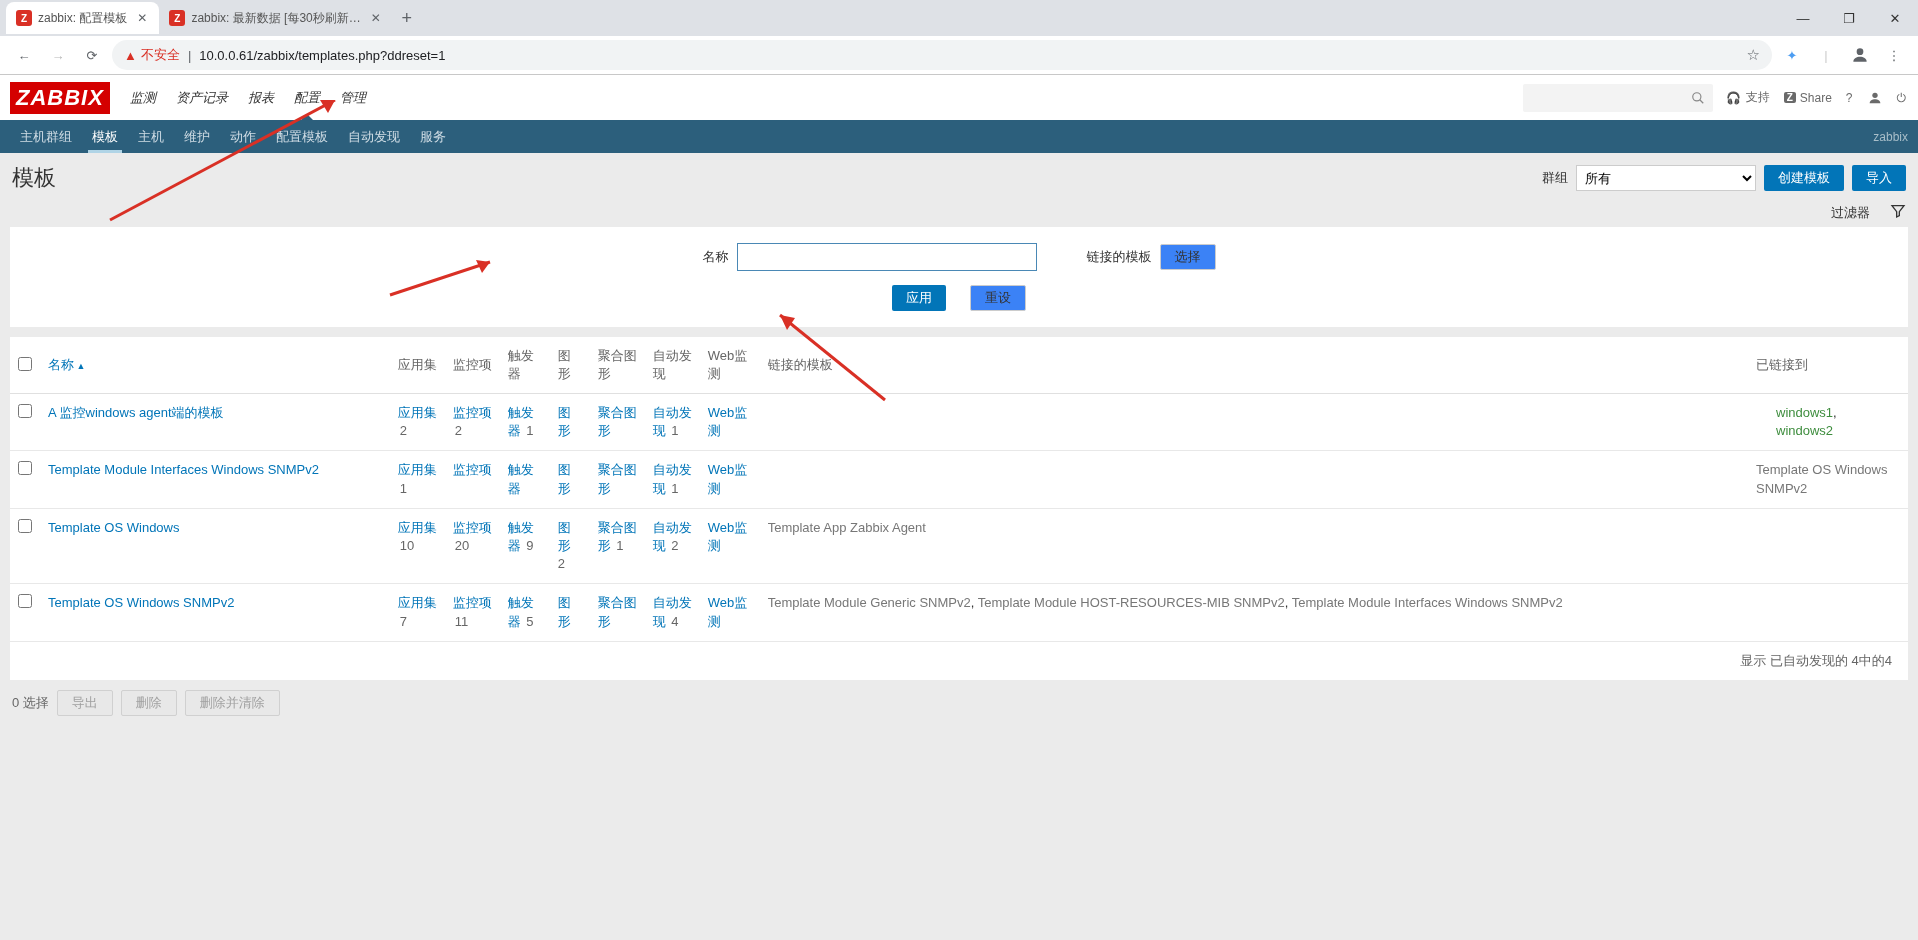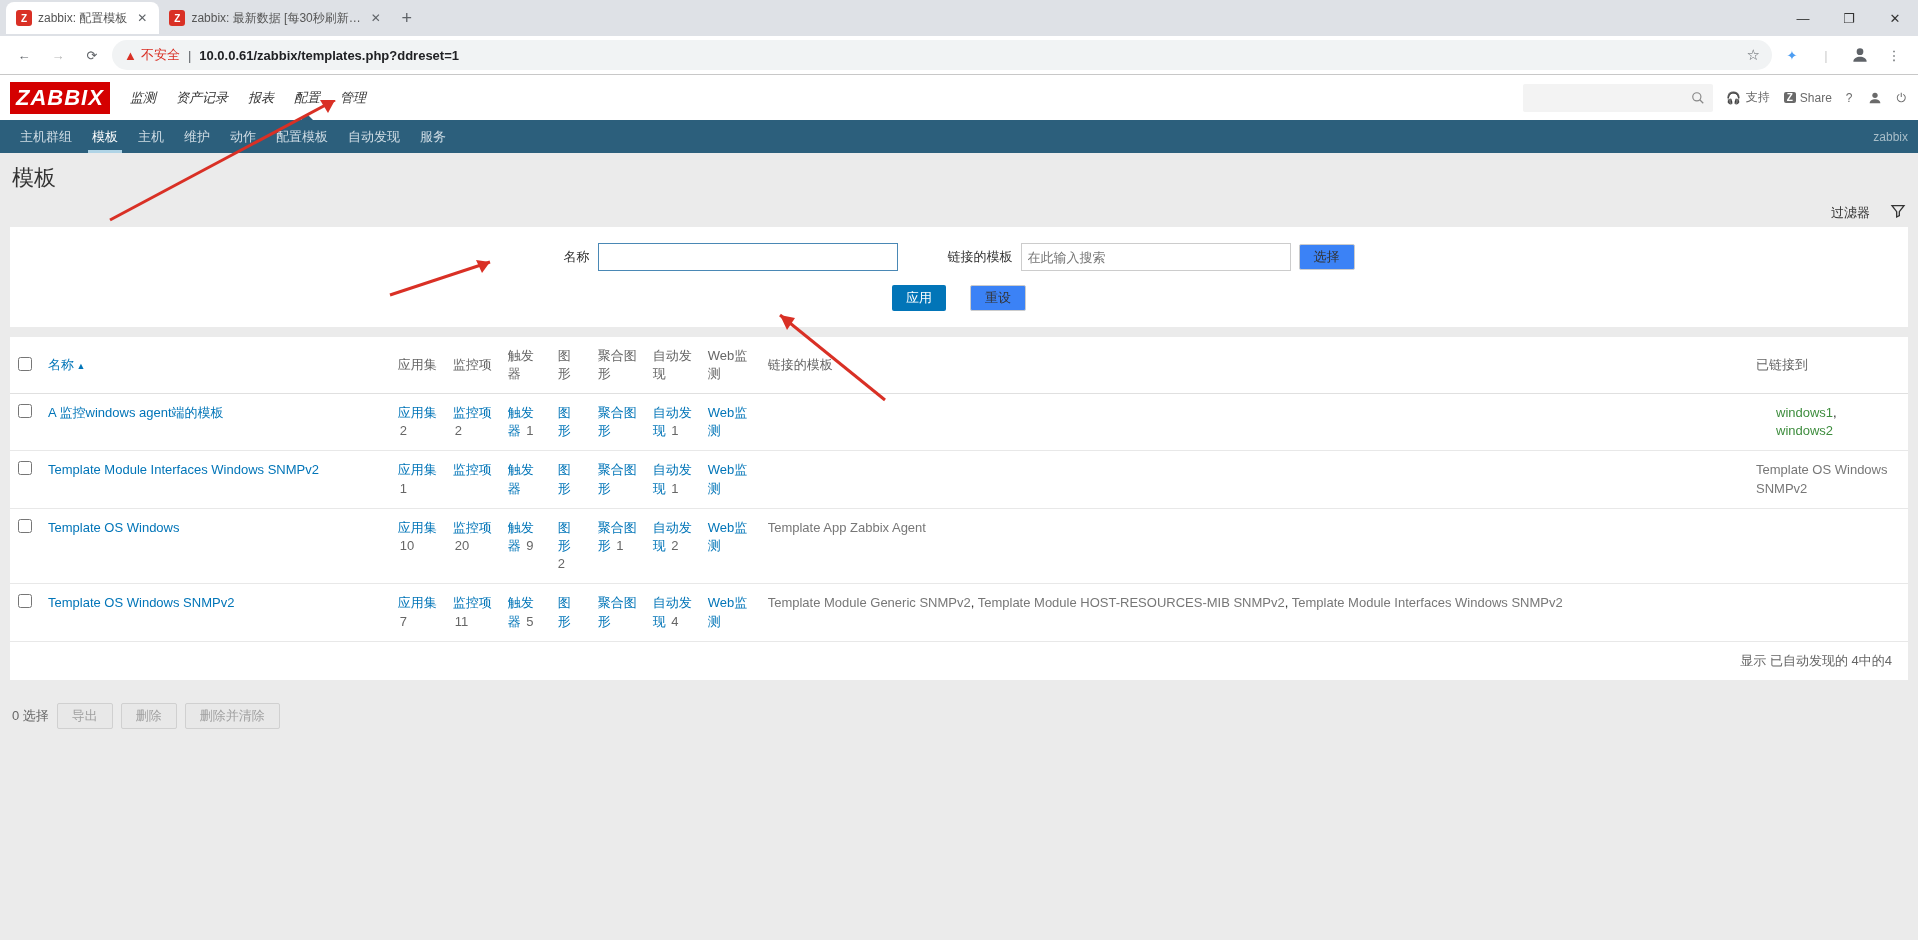--- a/index.html
+++ b/index.html
@@ -14,21 +14,21 @@
 .tab .title { white-space: nowrap; overflow: hidden; text-overflow: ellipsis; flex: 1; }
 .tab .close-x { color: #5f6368; font-size: 12px; padding: 0 4px; }
 .newtab { width: 28px; height: 28px; display: flex; align-items: center; justify-content: center; color: #5f6368; font-size: 18px; cursor: pointer; }
 .win-controls { margin-left: auto; display: flex; }
 .win-btn { width: 46px; height: 32px; display: flex; align-items: center; justify-content: center; color: #333; cursor: pointer; }
 .addr-row { display: flex; align-items: center; height: 38px; background: #fff; gap: 6px; padding: 0 10px; }
 .nav-icon { width: 28px; height: 28px; display: flex; align-items: center; justify-content: center; color: #5f6368; border-radius: 50%; cursor: pointer; }
 .nav-icon.disabled { color: #b8b8b8; }
 .omnibox { flex: 1; display: flex; align-items: center; height: 30px; background: #f1f3f4; border-radius: 15px; padding: 0 12px; gap: 8px; font-size: 13px; color: #5f6368; }
 .not-secure { color: #d93025; display: flex; align-items: center; gap: 4px; font-size: 13px; white-space: nowrap; }
-.url-text { color: #202124; font-weight: bold; }
+.url-text { color: #202124; }
 .star { color: #5f6368; font-size: 15px; }
 .bird { color: #4c9df2; }
 
 .zbx-top { background: #fff; display: flex; align-items: center; height: 45px; }
 .zbx-logo { background: #d40000; color: #fff; margin: 0 10px; padding: 3px 6px; font-size: 22px; font-weight: bold; font-style: italic; letter-spacing: 1px; }
 .top-menu { display: flex; gap: 0; height: 100%; }
 .top-menu-item { padding: 0 10px; display: flex; align-items: center; color: #333; cursor: pointer; height: 100%; position: relative; font-style: italic; }
 .top-menu-item.active::after { content: ''; position: absolute; bottom: -1px; left: 50%; transform: translateX(-50%); border: 7px solid transparent; border-bottom-color: #2c5f7c; }
 .top-right { margin-left: auto; display: flex; align-items: center; gap: 14px; padding-right: 12px; }
 .search-box { background: #f3f3f3; height: 28px; width: 190px; display: flex; align-items: center; justify-content: flex-end; padding: 0 8px; border-radius: 2px; }
@@ -67,21 +67,21 @@
 .tbl th { text-align: left; padding: 10px 8px; border-bottom: 1px solid #e0e0e0; font-weight: normal; color: #666; font-size: 13px; }
 .tbl th a { color: #0275b8; }
 .sort-asc::after { content: ' ▲'; font-size: 9px; }
 .tbl td { padding: 10px 8px; border-bottom: 1px solid #e8e8e8; vertical-align: top; font-size: 13px; line-height: 1.4; }
 .tbl td .cnt { color: #666; padding-left: 2px; }
 .chk { width: 14px; height: 14px; }
 .linked-grey { color: #777; }
 .linked-green { color: #3e8d3e; margin-left: 20px; }
 .table-foot { text-align: right; padding: 10px 16px; color: #666; font-size: 13px; }
 
-.bottom-bar { padding: 23px 12px; display: flex; align-items: center; gap: 8px; }
+.bottom-bar { padding: 10px 12px; display: flex; align-items: center; gap: 8px; }
 .sel-count { color: #666; font-size: 13px; }
 
 .arrow { position: absolute; z-index: 100; pointer-events: none; }
 .arrow-line { stroke: #d93025; stroke-width: 3; fill: none; }
 .arrow-head { fill: #d93025; }
 </style>
 </head>
 <body>
 
 <div class="browser-chrome">
@@ -167,40 +167,47 @@
       <div class="sub-item">动作</div>
       <div class="sub-item">配置模板</div>
       <div class="sub-item">自动发现</div>
       <div class="sub-item">服务</div>
     </div>
   <span class="sub-right">zabbix</span>
 </div>
 
 <div class="page-head">
   <h1 class="page-title">模板</h1>
+  <div class="page-head-right">
+    <span class="grp-label">群组</span>
+    <select class="grp-select">
+      <option>所有</option>
+    </select>
+    <button class="btn-blue">创建模板</button>
+    <button class="btn-blue">导入</button>
+  </div>
 </div>
 
 <div class="filter-tab-row">
   <span class="filter-label">过滤器</span>
   <span class="funnel-icon">
     <svg width="16" height="16" viewBox="0 0 24 24">
         <path d="M3 4h18l-7 9v6l-4 2v-8z" fill="none" stroke="#333" stroke-width="2"></path>
       </svg>
   </span>
 </div>
 
 <div class="filter-panel">
   <div class="filter-row">
     <div class="field-group">
       <span class="field-label">名称</span>
       <input type="text" class="text-input" style="">
     </div>
     <div class="field-group">
       <span class="field-label">链接的模板</span>
-      <input type="text" class="text-input plain" placeholder="在此输入搜索" style="">
       <button class="btn-grey">选择</button>
     </div>
   </div>
   <div class="btn-row">
     <button class="btn-blue">应用</button>
     <button class="btn-grey">重设</button>
   </div>
 </div>
 
 <div class="table-wrap">

